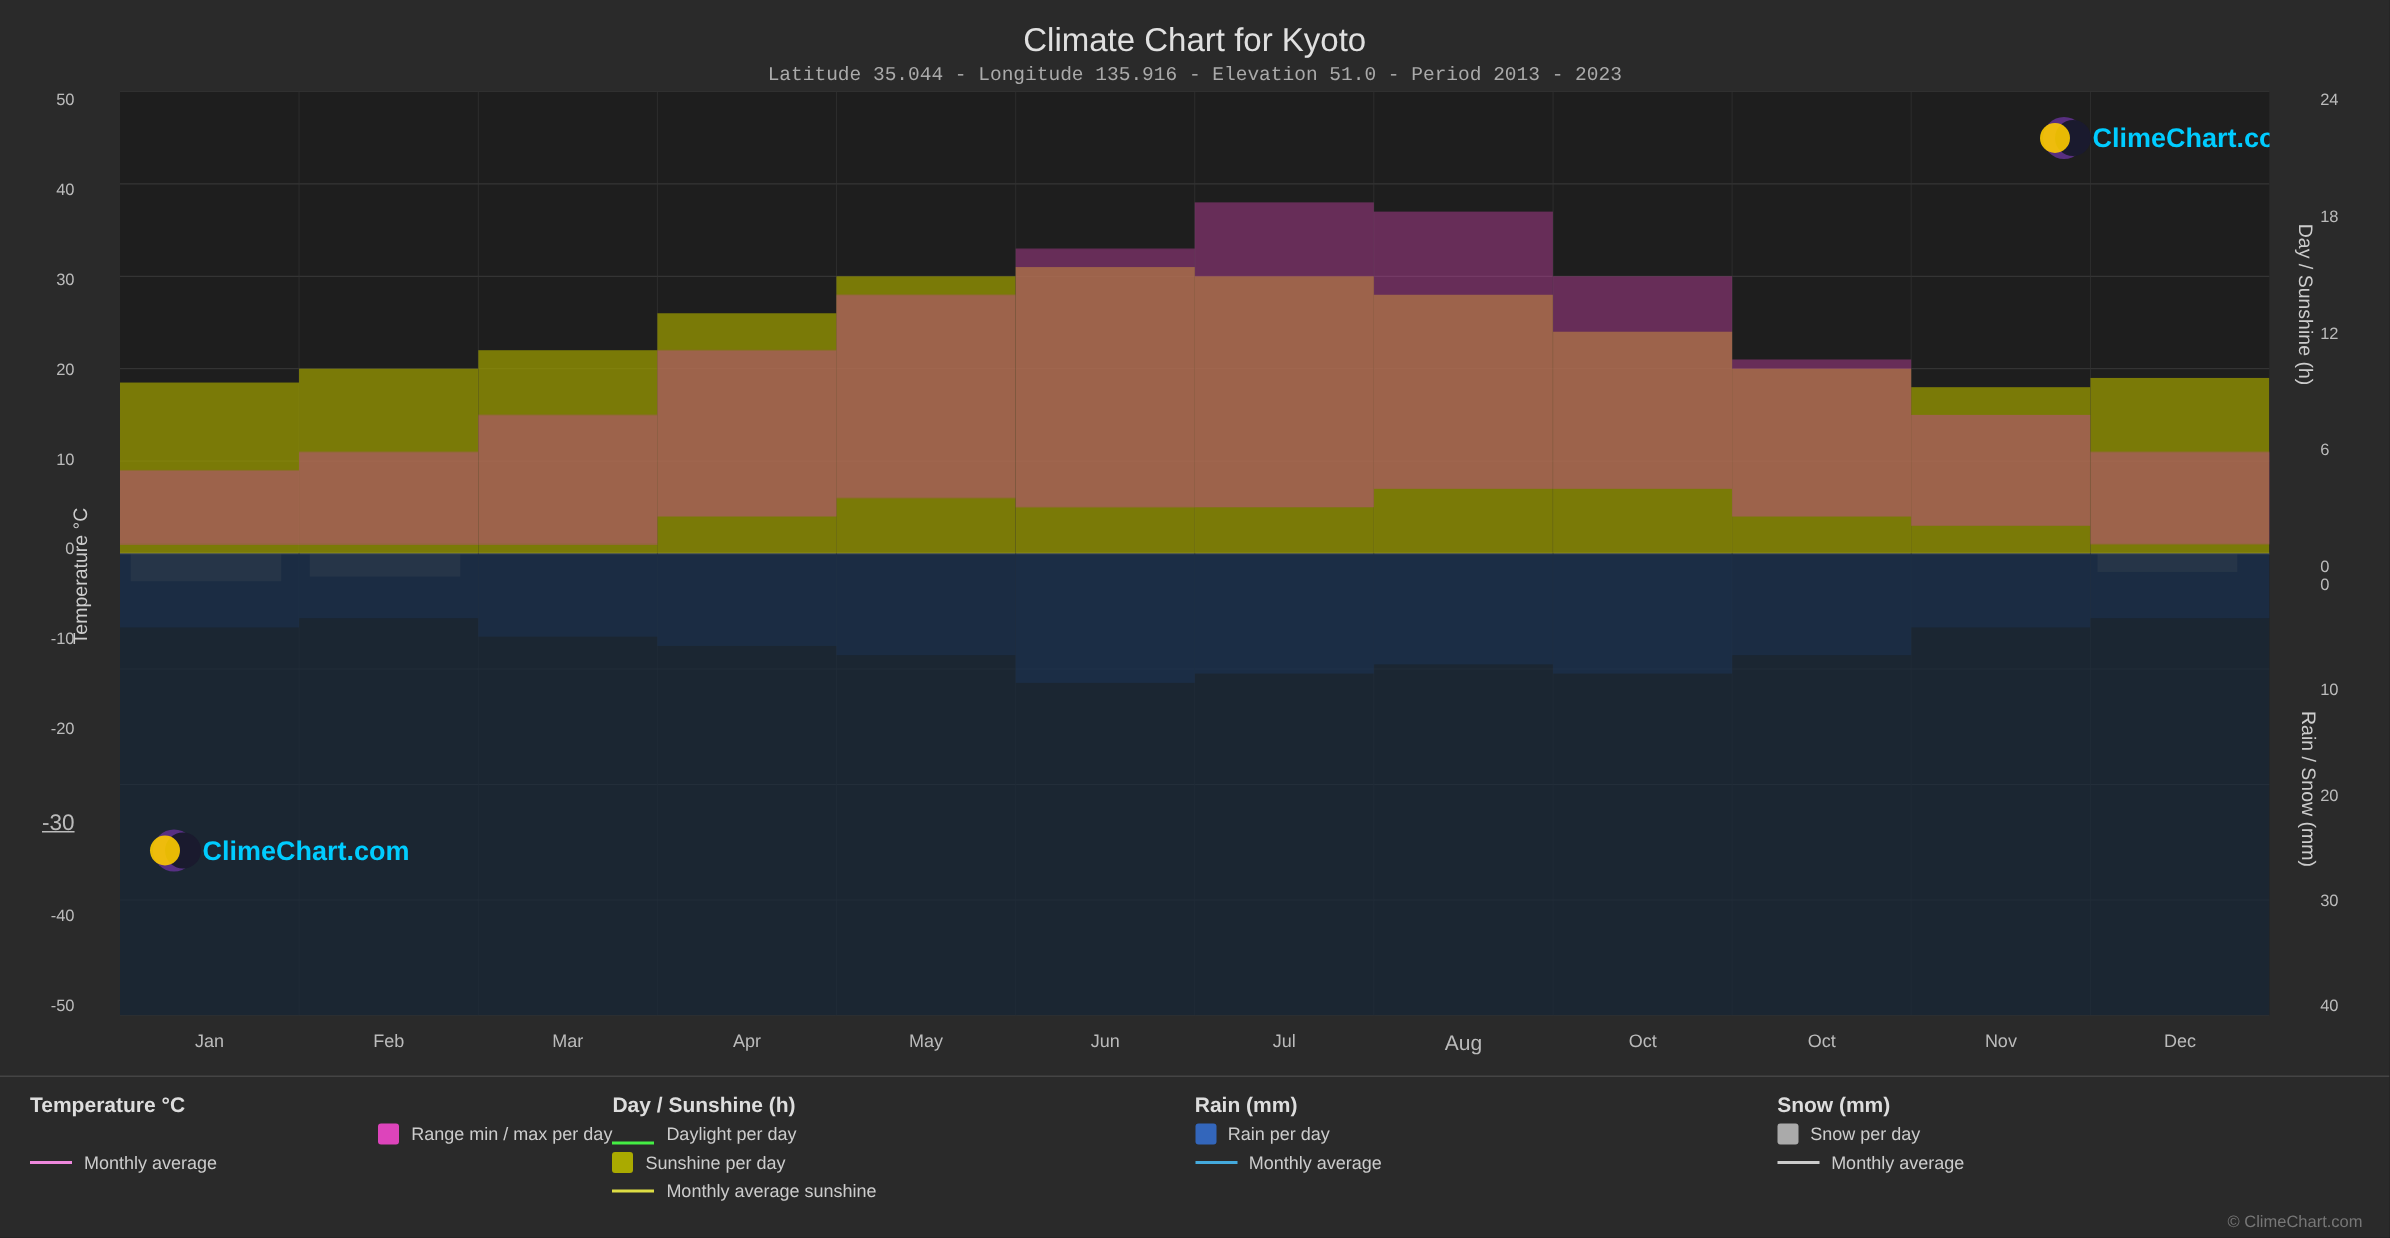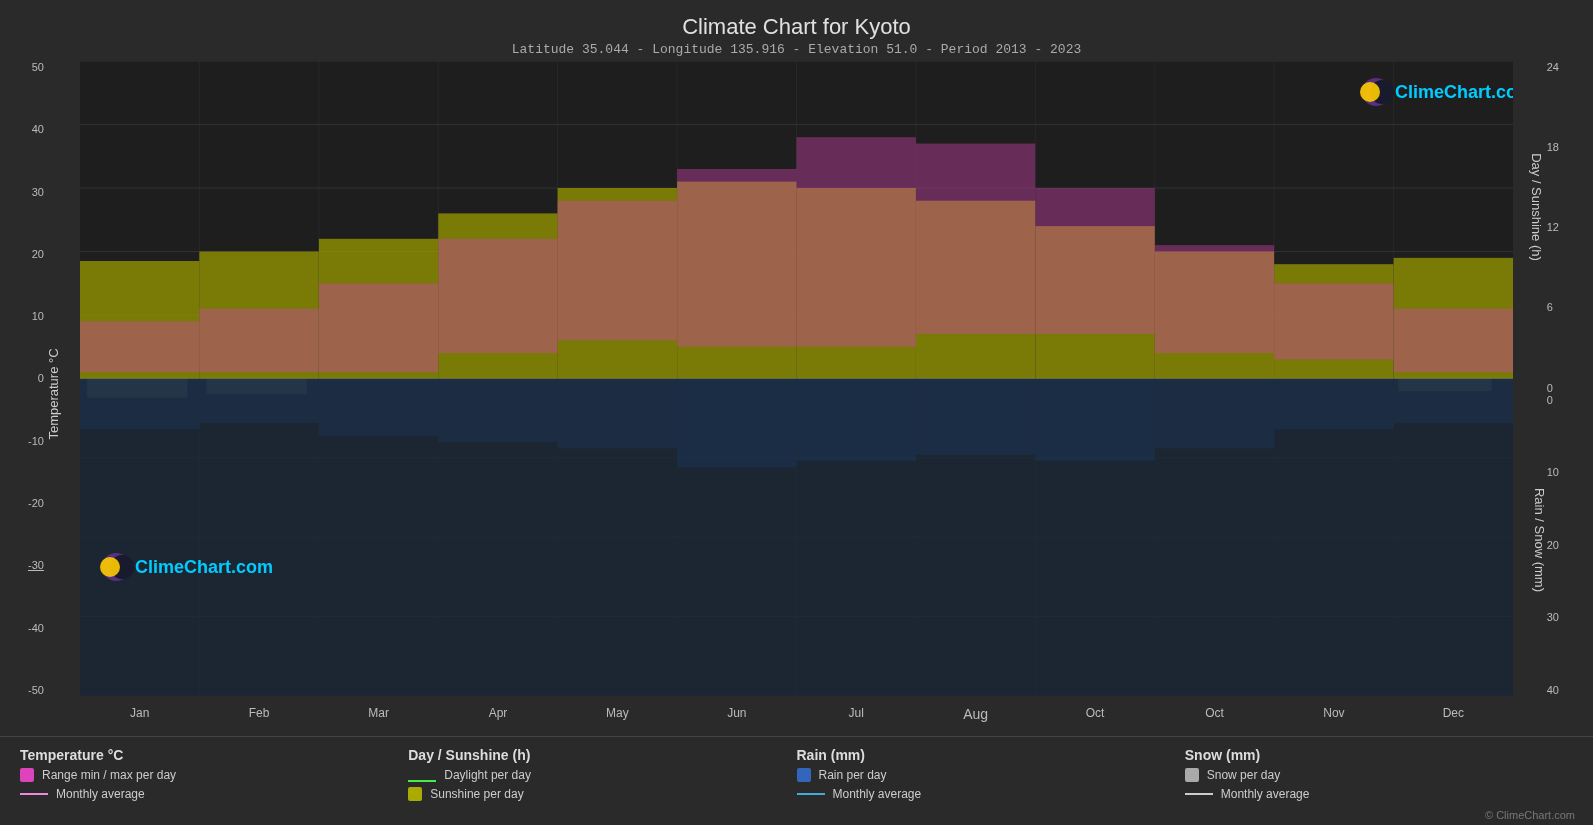--- a/index.html
+++ b/index.html
@@ -55,21 +55,21 @@
 
     <div style="position:absolute;left:-52px;top:0;bottom:30px;display:flex;flex-direction:column;justify-content:space-between;align-items:flex-end;">
       <span style="font-size:11px;color:#bbb;">50</span>
       <span style="font-size:11px;color:#bbb;">40</span>
       <span style="font-size:11px;color:#bbb;">30</span>
       <span style="font-size:11px;color:#bbb;">20</span>
       <span style="font-size:11px;color:#bbb;">10</span>
       <span style="font-size:11px;color:#bbb;">0</span>
       <span style="font-size:11px;color:#bbb;">-10</span>
       <span style="font-size:11px;color:#bbb;">-20</span>
-      <span style="font-size:11px;color:#bbb;text-decoration:underline;">-30</span>
+      <span style="font-size:15px;color:#bbb;text-decoration:underline;">-30</span>
       <span style="font-size:11px;color:#bbb;">-40</span>
       <span style="font-size:11px;color:#bbb;">-50</span>
     </div>
 
     <div style="position:absolute;right:-46px;top:0;height:50%;display:flex;flex-direction:column;justify-content:space-between;align-items:flex-start;">
       <span style="font-size:11px;color:#bbb;">24</span>
       <span style="font-size:11px;color:#bbb;">18</span>
       <span style="font-size:11px;color:#bbb;">12</span>
       <span style="font-size:11px;color:#bbb;">6</span>
       <span style="font-size:11px;color:#bbb;">0</span>
@@ -366,40 +366,44 @@
       <span style="flex:1;text-align:center;font-size:12px;color:#bbb;">Oct</span>
       <span style="flex:1;text-align:center;font-size:12px;color:#bbb;">Nov</span>
       <span style="flex:1;text-align:center;font-size:12px;color:#bbb;">Dec</span>
     </div>
   </div>
 
   <div style="display:flex;flex-direction:row;padding:10px 20px 6px 20px;gap:0;border-top:1px solid #444;">
 
     <div style="flex:1;display:flex;flex-direction:column;gap:5px;">
       <div style="font-size:14px;color:#ddd;font-weight:bold;">Temperature °C</div>
-      <div style="display:flex;align-items:center;gap:8px;">
+      <div style="display:flex;align-items:center;gap:8px;justify-content:flex-end;">
         <div style="width:14px;height:14px;background:#dd44bb;border-radius:2px;flex-shrink:0;"></div>
         <span style="font-size:12px;color:#ccc;">Range min / max per day</span>
       </div>
       <div style="display:flex;align-items:center;gap:8px;">
         <div style="width:28px;height:2px;background:#ee88dd;flex-shrink:0;"></div>
         <span style="font-size:12px;color:#ccc;">Monthly average</span>
       </div>
     </div>
 
     <div style="flex:1;display:flex;flex-direction:column;gap:5px;">
       <div style="font-size:14px;color:#ddd;font-weight:bold;">Day / Sunshine (h)</div>
       <div style="display:flex;align-items:flex-end;gap:8px;">
         <div style="width:28px;height:2px;background:#44ee44;flex-shrink:0;"></div>
         <span style="font-size:12px;color:#ccc;">Daylight per day</span>
       </div>
       <div style="display:flex;align-items:center;gap:8px;">
         <div style="width:14px;height:14px;background:#aaaa00;border-radius:2px;flex-shrink:0;"></div>
         <span style="font-size:12px;color:#ccc;">Sunshine per day</span>
       </div>
+      <div style="display:flex;align-items:center;gap:8px;">
+        <div style="width:28px;height:2px;background:#dddd44;flex-shrink:0;"></div>
+        <span style="font-size:12px;color:#ccc;">Monthly average sunshine</span>
+      </div>
     </div>
 
     <div style="flex:1;display:flex;flex-direction:column;gap:5px;">
       <div style="font-size:14px;color:#ddd;font-weight:bold;">Rain (mm)</div>
       <div style="display:flex;align-items:center;gap:8px;">
         <div style="width:14px;height:14px;background:#3366bb;border-radius:2px;flex-shrink:0;"></div>
         <span style="font-size:12px;color:#ccc;">Rain per day</span>
       </div>
       <div style="display:flex;align-items:center;gap:8px;">
         <div style="width:28px;height:2px;background:#44aadd;flex-shrink:0;"></div>

